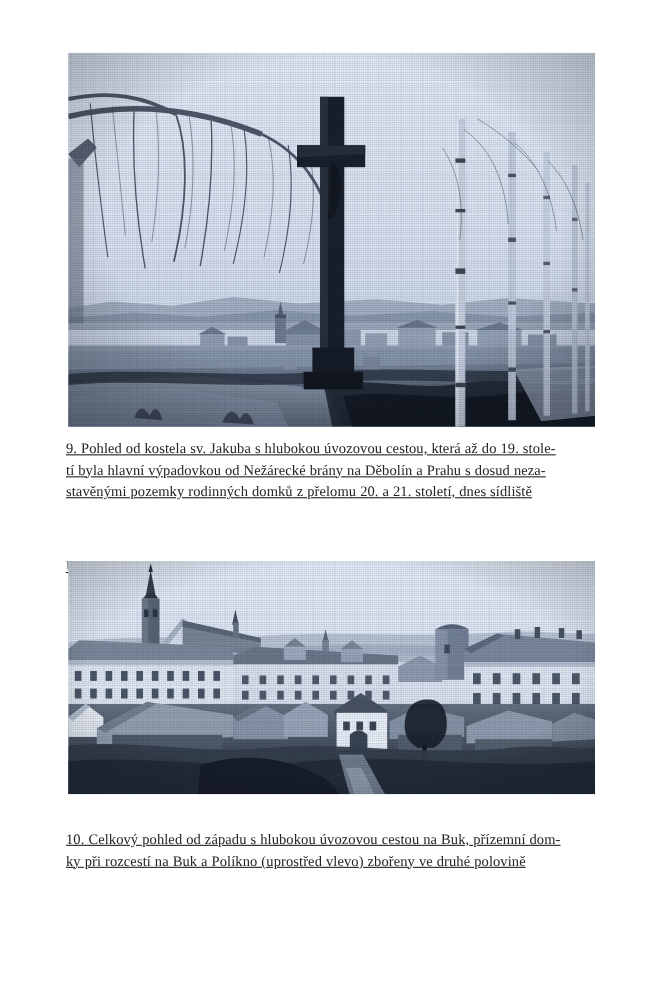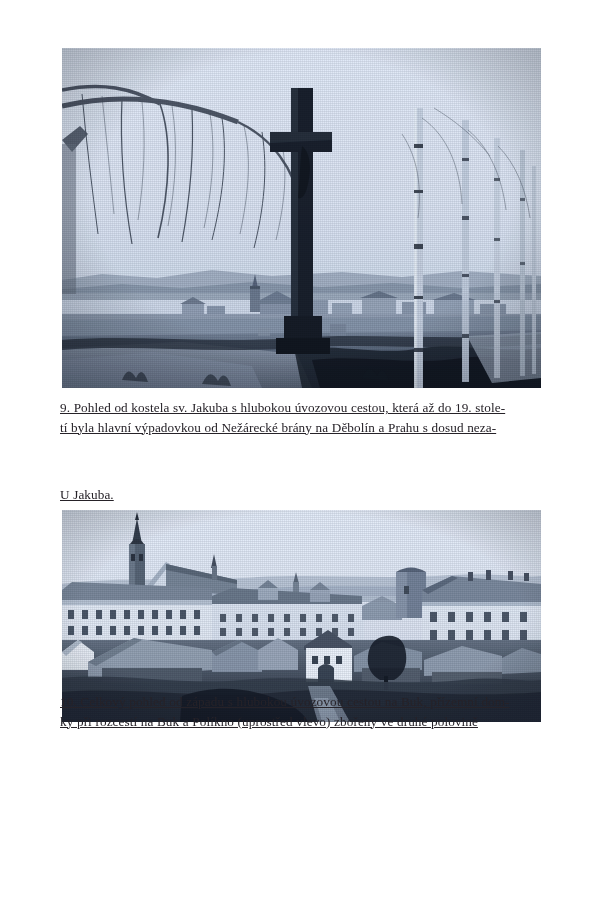--- a/index.html
+++ b/index.html
@@ -68,21 +68,21 @@
     line-height: 19.6px;
     text-align: justify;
     text-justify: inter-word;
     color: #262228;
     letter-spacing: .09px;
     word-spacing: .2px;
     hyphens: manual;
     text-decoration: underline;
   }
   #caption-1 { top: 398px; }
-  #caption-2 { top: 692px; }
+  #caption-2 { top: 753px; }
   .caption .lastline { text-align: left; margin-top: 48px; }
 </style>
 </head>
 <body>
 
 <div class="page">
 
   <div class="figure" id="figure-1">
     <div class="photo" id="photo-1">
       <svg viewBox="0 0 479 340" preserveAspectRatio="none">
@@ -249,20 +249,21 @@
         <rect x="0" y="0" width="479" height="340" fill="url(#vign1)"></rect>
       </svg>
       <div class="paper-tint"></div>
       <div class="grain"></div>
     </div>
   </div>
 
   <div class="caption" id="caption-1">
     <div>9. Pohled od kostela sv. Jakuba s hlubokou úvozovou cestou, která až do 19. stole-</div>
     <div>tí byla hlavní výpadovkou od Nežárecké brány na Děbolín a Prahu s dosud neza-</div>
+    <div>stavěnými pozemky rodinných domků z přelomu 20. a 21. století, dnes sídliště</div>
     <div class="lastline">U Jakuba.</div>
   </div>
 
   <div class="figure" id="figure-2">
     <div class="photo" id="photo-2">
       <svg viewBox="0 0 479 212" preserveAspectRatio="none">
         <defs>
           <linearGradient id="sky2" x1="0" y1="0" x2="0" y2="1">
             <stop offset="0%" stop-color="#e9eef6"></stop>
             <stop offset="70%" stop-color="#dde4ef"></stop>

